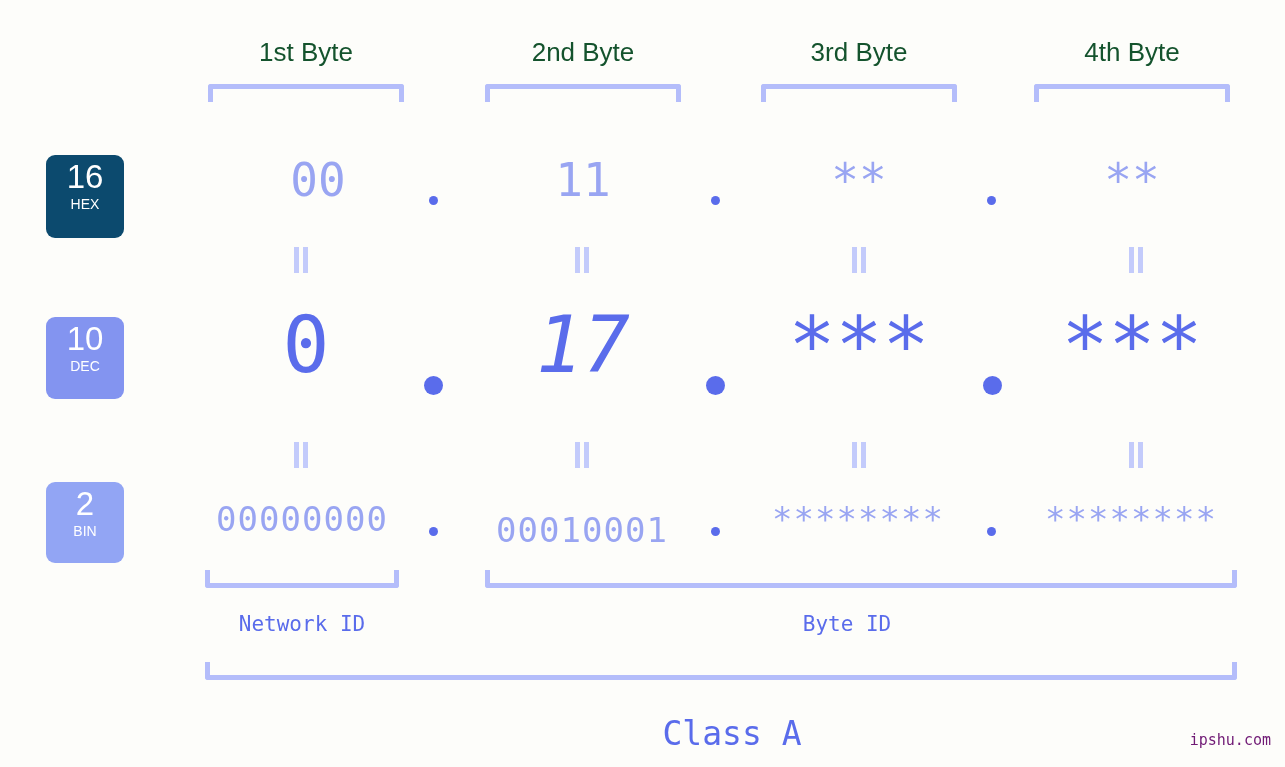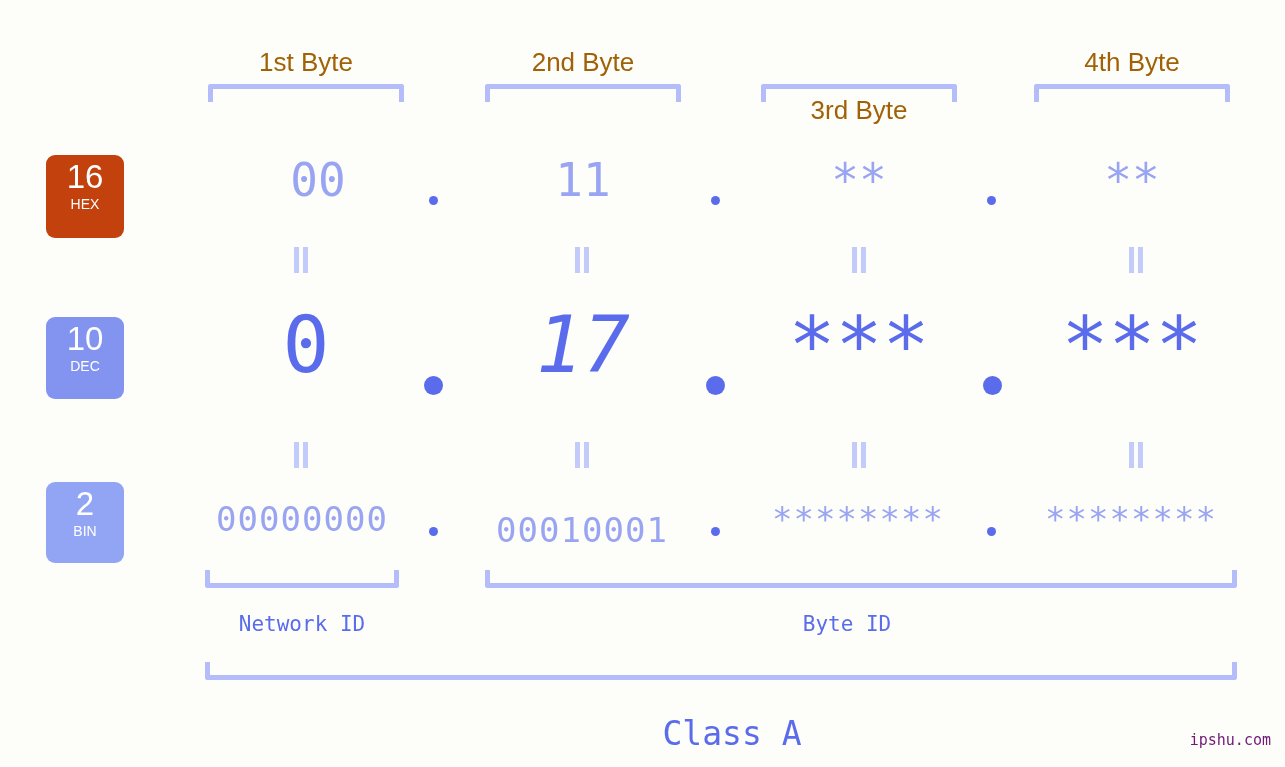--- a/index.html
+++ b/index.html
@@ -15,27 +15,27 @@
     position: relative;
   }
   .stage {
     position: absolute;
     inset: 0;
   }
 
   
   .byte-header {
     position: absolute;
-    top: 40px;
+    top: 30px;
     height: 44px;
     line-height: 44px;
     text-align: center;
     font-family: "Liberation Sans", sans-serif;
     font-size: 26px;
-    color: #a16207;
+    color: #14532d;
     letter-spacing: 0px;
     white-space: nowrap;
   }
 
   
   .bracket {
     position: absolute;
     box-sizing: border-box;
     height: 18px;
   }
@@ -145,33 +145,33 @@
 <body>
 
 <div class="stage">
 
   <div class="byte-header" style="left:206px; width:200px;">
     <span>1st Byte</span>
   </div>
   <div class="byte-header" style="left:484px; width:198px;">
     <span>2nd Byte</span>
   </div>
-  <div class="byte-header" style="left:760px; width:198px;margin-top:48px;">
+  <div class="byte-header" style="left:760px; width:198px;">
     <span>3rd Byte</span>
   </div>
   <div class="byte-header" style="left:1033px; width:198px;">
     <span>4th Byte</span>
   </div>
 
   <div class="bracket bracket-down" style="left:208px; top:84px; width:196px;"></div>
   <div class="bracket bracket-down" style="left:485px; top:84px; width:196px;"></div>
   <div class="bracket bracket-down" style="left:761px; top:84px; width:196px;"></div>
   <div class="bracket bracket-down" style="left:1034px; top:84px; width:196px;"></div>
 
-  <div class="badge" style="top:155px; height:83px; background:#c2410c;">
+  <div class="badge" style="top:155px; height:83px; background:#0c4a6e;">
     <span class="num">16</span>
     <span class="lbl">HEX</span>
   </div>
   <div class="badge" style="top:317px; height:82px; background:#8394f0;">
     <span class="num">10</span>
     <span class="lbl">DEC</span>
   </div>
   <div class="badge" style="top:482px; height:81px; background:#92a5f4;">
     <span class="num">2</span>
     <span class="lbl">BIN</span>

